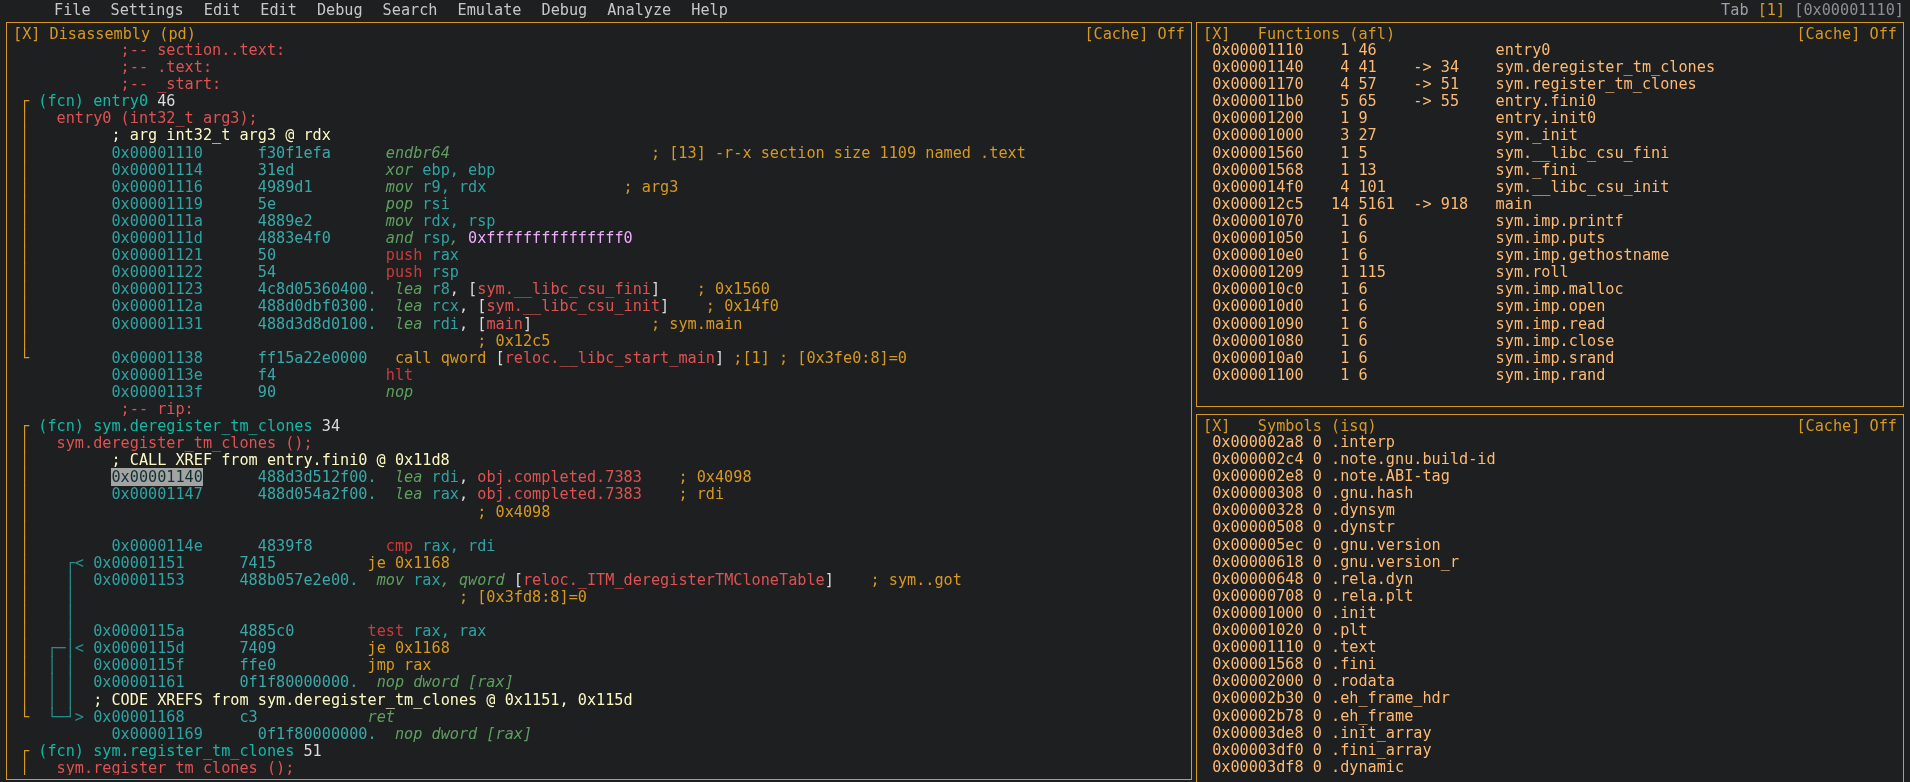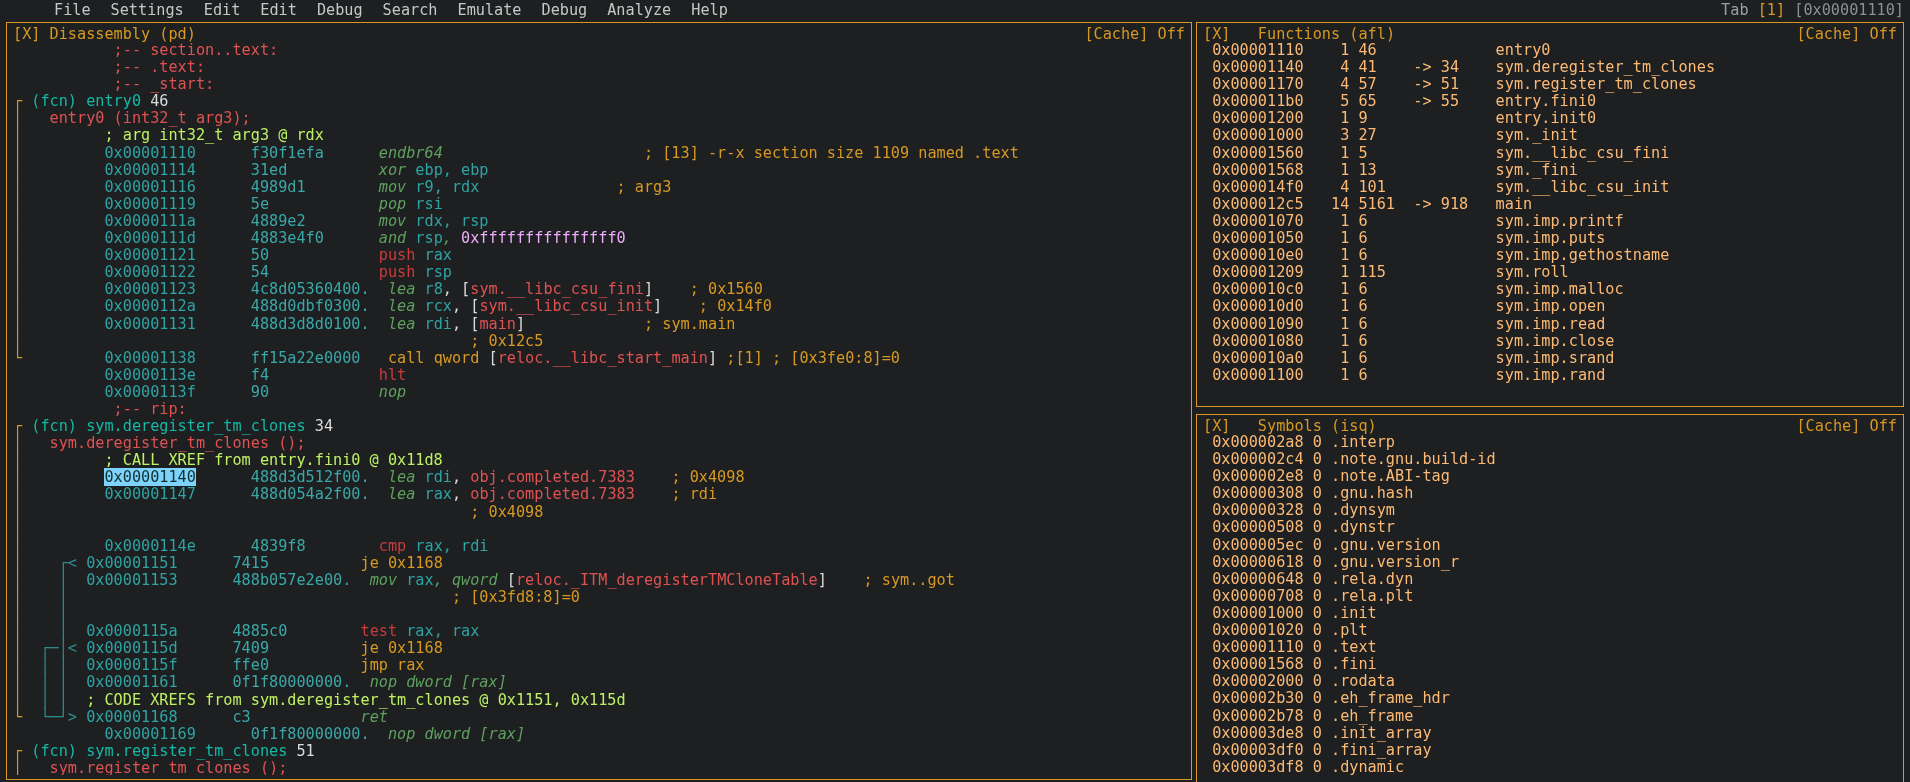--- a/index.html
+++ b/index.html
@@ -78,45 +78,45 @@
     right: 6px;
     top: 3px;
     color: #d79921;
     white-space: pre;
   }
   .panel-body {
     padding: 0 6px 0 6px;
     white-space: pre;
     overflow: hidden;
   }
-  #panel-disasm .panel-body { height: 733px; }
+  #panel-disasm .panel-body { height: 733px; margin-left: 7px; }
   #panel-funcs  .panel-body { height: 360px; }
   #panel-syms   .panel-body { height: 341px; }
 
   .row { white-space: pre; height: 17.1px; }
 
   
   .c-addr    { color: #2fa3a3; }            
   .c-bytes   { color: #3aa8a8; }            
   .c-mnem    { color: #5fa05f; font-style: italic; }            
   .c-push    { color: #cc3b3b; }            
   .c-jmp     { color: #d79921; }            
   .c-reg     { color: #2fa3a3; }            
   .c-sym     { color: #e05252; }            
   .c-comment { color: #d79921; }            
   .c-num     { color: #f0abfc; }            
   .c-fcn     { color: #14b8a6; }            
   .c-fname   { color: #e05252; }            
-  .c-xref    { color: #bef264; text-align: center; }            
+  .c-xref    { color: #fef9c3; text-align: center; }            
   .c-flow    { color: #d79921; }            
   .c-arrow   { color: #2b8f8f; }            
   .c-white   { color: #dcdcdc; }
   .c-plain   { color: #b8b8b8; }
   .c-sec     { color: #e05252; }            
-  .cursor    { background: #7dd3fc; color: #10302f; }
+  .cursor    { background: #a3a3a3; color: #10302f; }
 
   
   .lstrow { white-space: pre; color: #fdba74; height: 17.1px; }
 </style>
 </head>
 <body>
 
 <div id="menubar">
   <span class="menu-item">File</span>
   <span class="menu-item">Settings</span>

